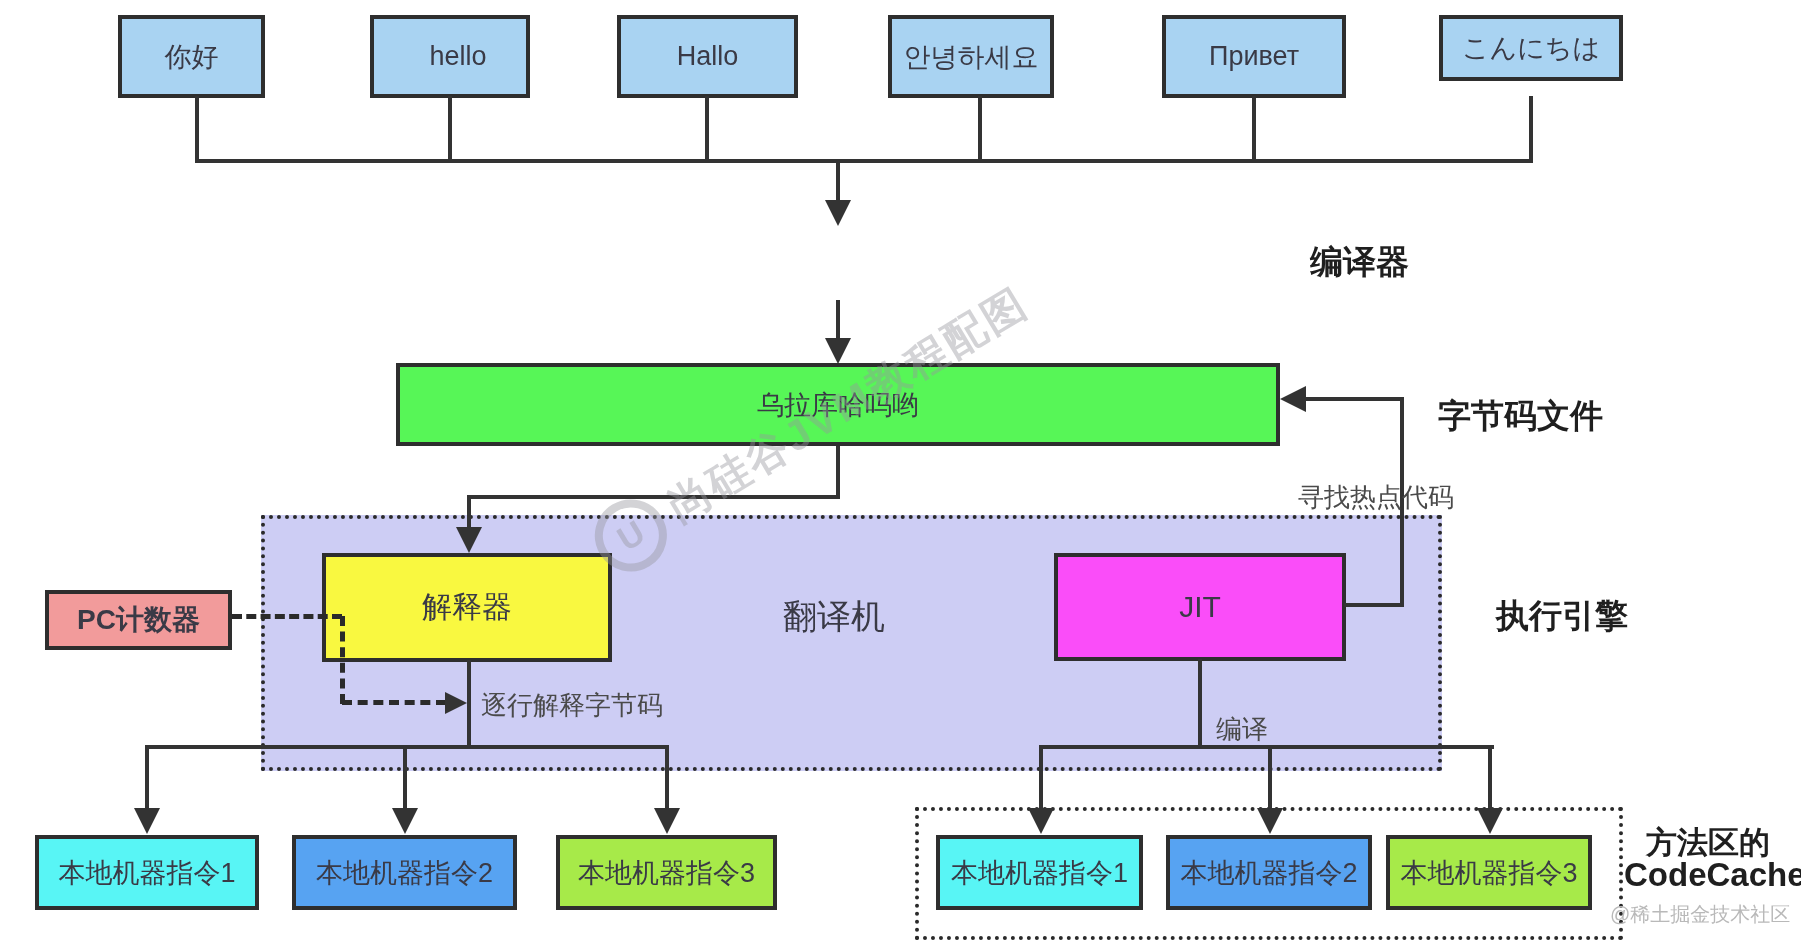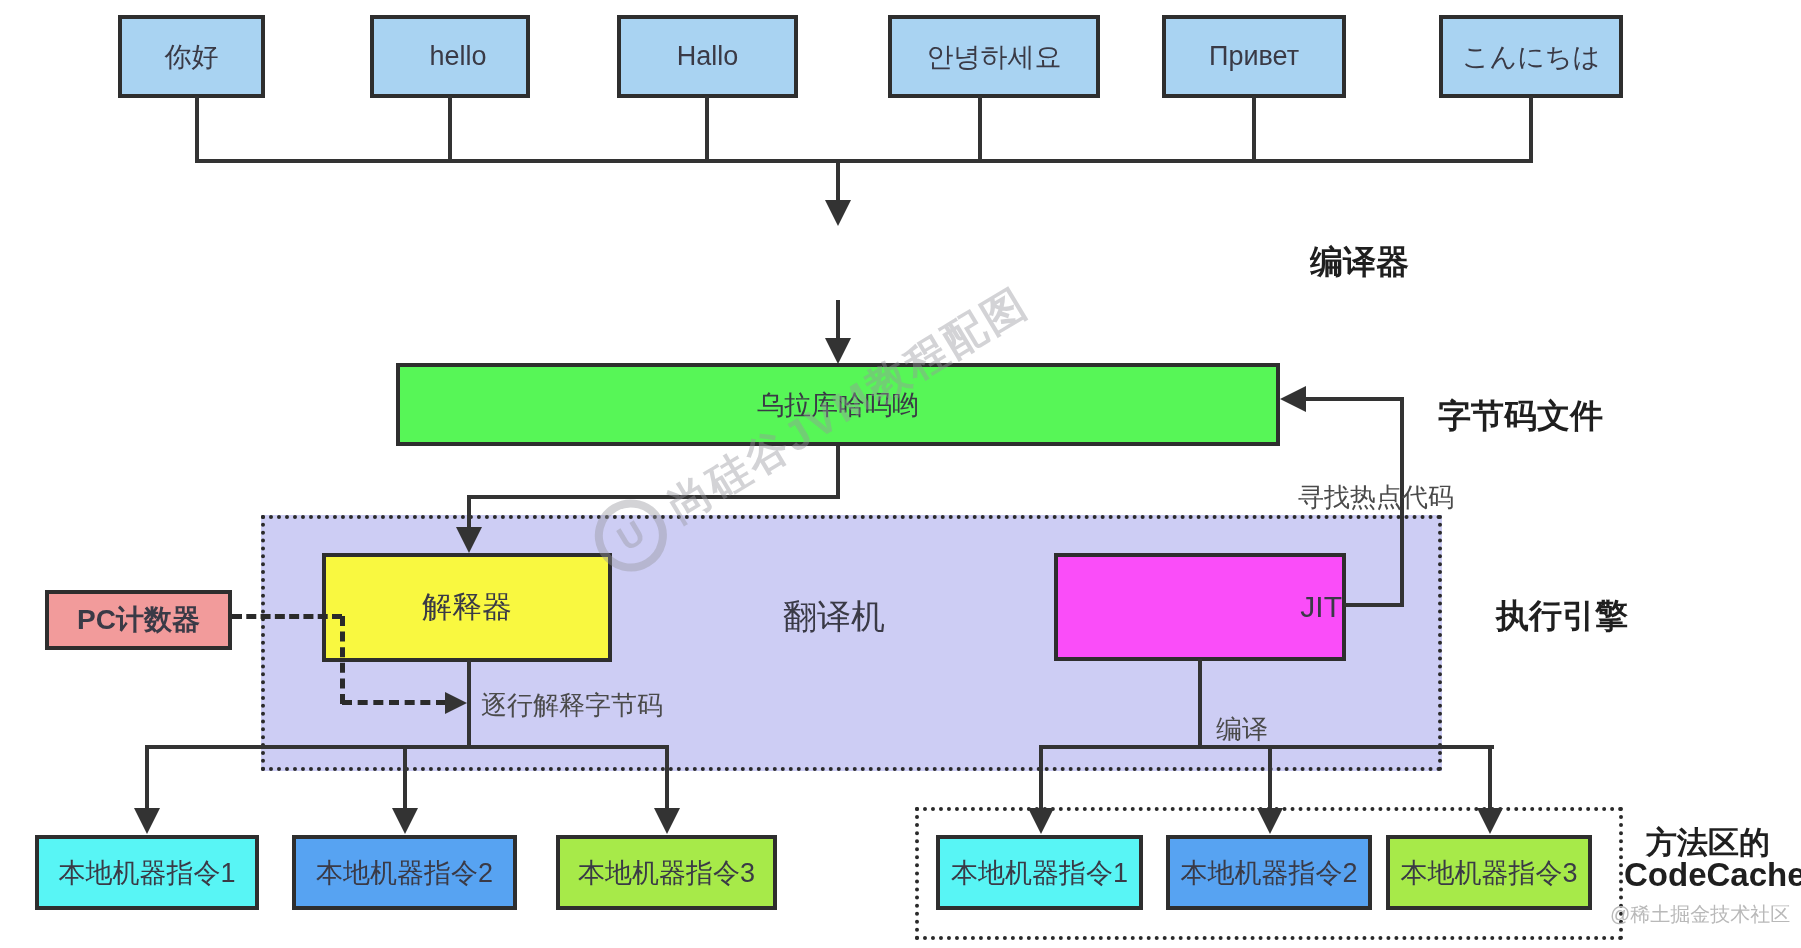--- a/index.html
+++ b/index.html
@@ -41,27 +41,27 @@
 
   <div class="box" style="left:118px;top:15px;width:147px;height:83px;background:var(--color-source);">
       <span>你好</span>
     </div>
   <div class="box" style="left:370px;top:15px;width:160px;height:83px;background:var(--color-source);padding-left:16px;">
       <span>hello</span>
     </div>
   <div class="box" style="left:617px;top:15px;width:181px;height:83px;background:var(--color-source);">
       <span>Hallo</span>
     </div>
-  <div class="box" style="left:888px;top:15px;width:212px;height:83px;background:var(--color-source);">
+  <div class="box" style="left:888px;top:15px;width:166px;height:83px;background:var(--color-source);">
       <span>안녕하세요</span>
     </div>
   <div class="box" style="left:1162px;top:15px;width:184px;height:83px;background:var(--color-source);">
       <span>Привет</span>
     </div>
-  <div class="box" style="left:1439px;top:15px;width:184px;height:83px;background:var(--color-source);">
+  <div class="box" style="left:1439px;top:15px;width:184px;height:66px;background:var(--color-source);">
       <span>こんにちは</span>
     </div>
 
   <div class="vl" style="left:195px;top:96px;width:4px;height:65px;"></div>
   <div class="vl" style="left:448px;top:96px;width:4px;height:65px;"></div>
   <div class="vl" style="left:705px;top:96px;width:4px;height:65px;"></div>
   <div class="vl" style="left:978px;top:96px;width:4px;height:65px;"></div>
   <div class="vl" style="left:1252px;top:96px;width:4px;height:65px;"></div>
   <div class="vl" style="left:1529px;top:96px;width:4px;height:65px;"></div>
   <div class="hl" style="left:195px;top:159px;width:1338px;height:4px;"></div>
@@ -85,21 +85,21 @@
   <div class="arr arr-d" style="left:456px;top:527px;"></div>
 
   <div class="container" style="left:261px;top:515px;width:1181px;height:256px;background:var(--color-engine_bg);"></div>
   <div class="lbl" style="left:783px;top:594px;font-size:34px;">翻译机</div>
   <div class="lbl heading" style="left:1496px;top:594px;">执行引擎</div>
 
   <div class="box" style="left:322px;top:553px;width:290px;height:109px;background:var(--color-interpreter);font-size:30px;">
       <span>解释器</span>
     </div>
 
-  <div class="box" style="left:1054px;top:553px;width:292px;height:108px;background:var(--color-jit);font-size:30px;justify-content:flex-end;">
+  <div class="box" style="left:1054px;top:553px;width:292px;height:108px;background:var(--color-jit);font-size:30px;">
       <span>JIT</span>
     </div>
 
   <div class="box" style="left:45px;top:590px;width:187px;height:60px;background:var(--color-pc);font-weight:bold;font-size:28px;">
       <span>PC计数器</span>
     </div>
   <div class="dash-h" style="left:232px;top:614px;width:110px;"></div>
   <div class="dash-v" style="left:340px;top:616px;height:88px;"></div>
   <div class="dash-h" style="left:342px;top:700px;width:104px;"></div>
   <div class="arr arr-r" style="left:445px;top:692px;z-index:5;"></div>

